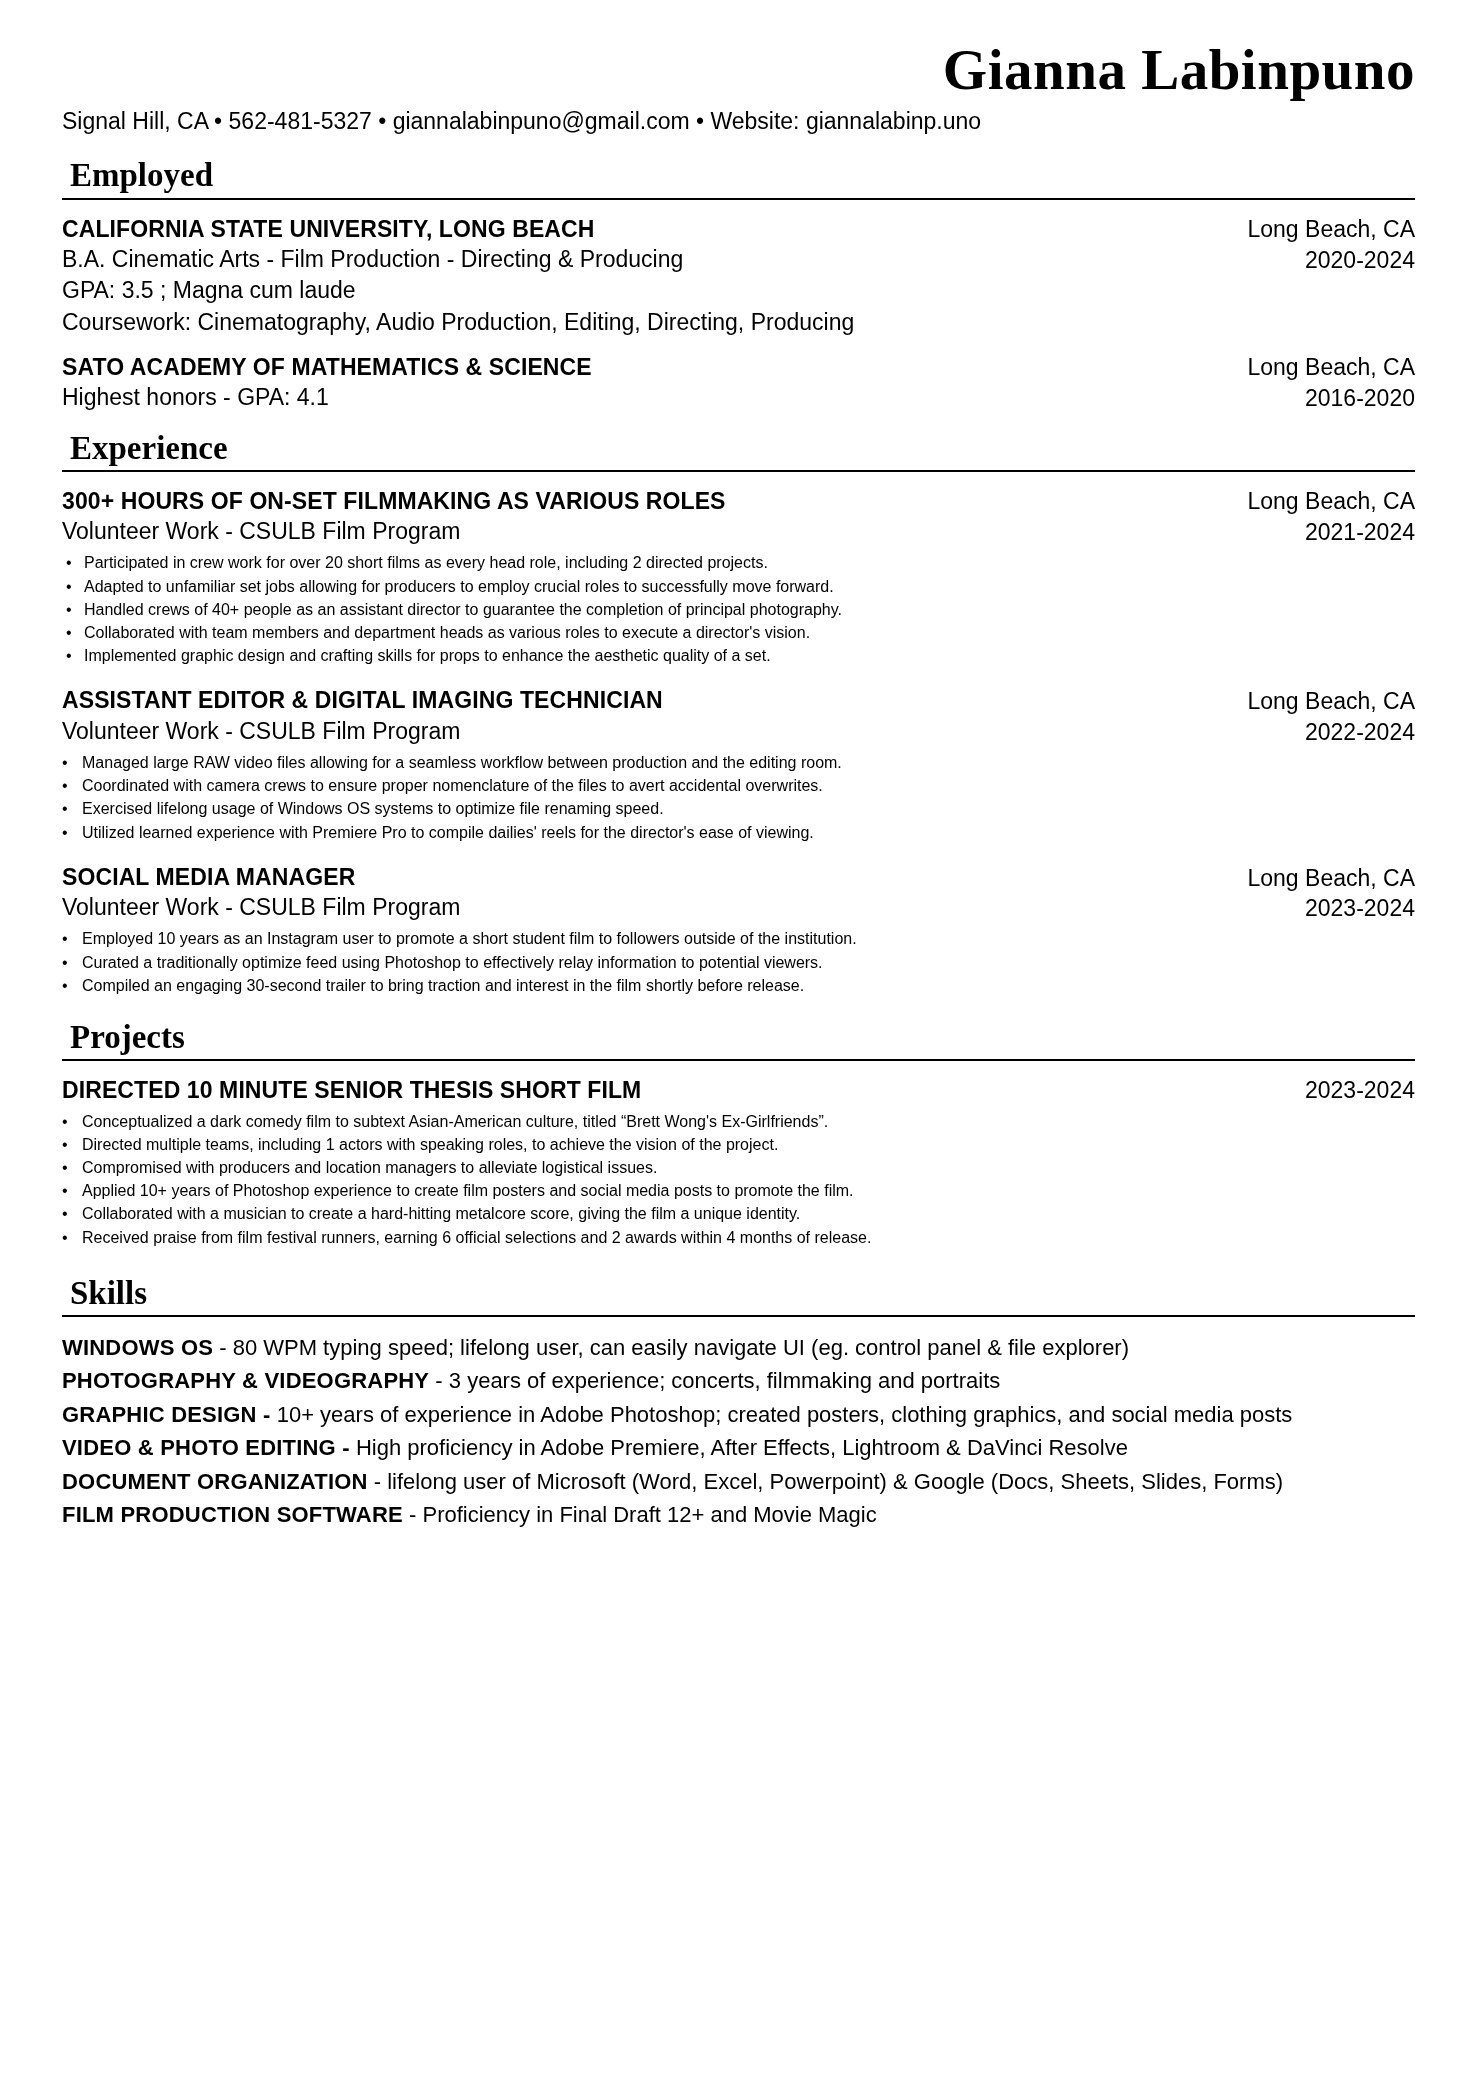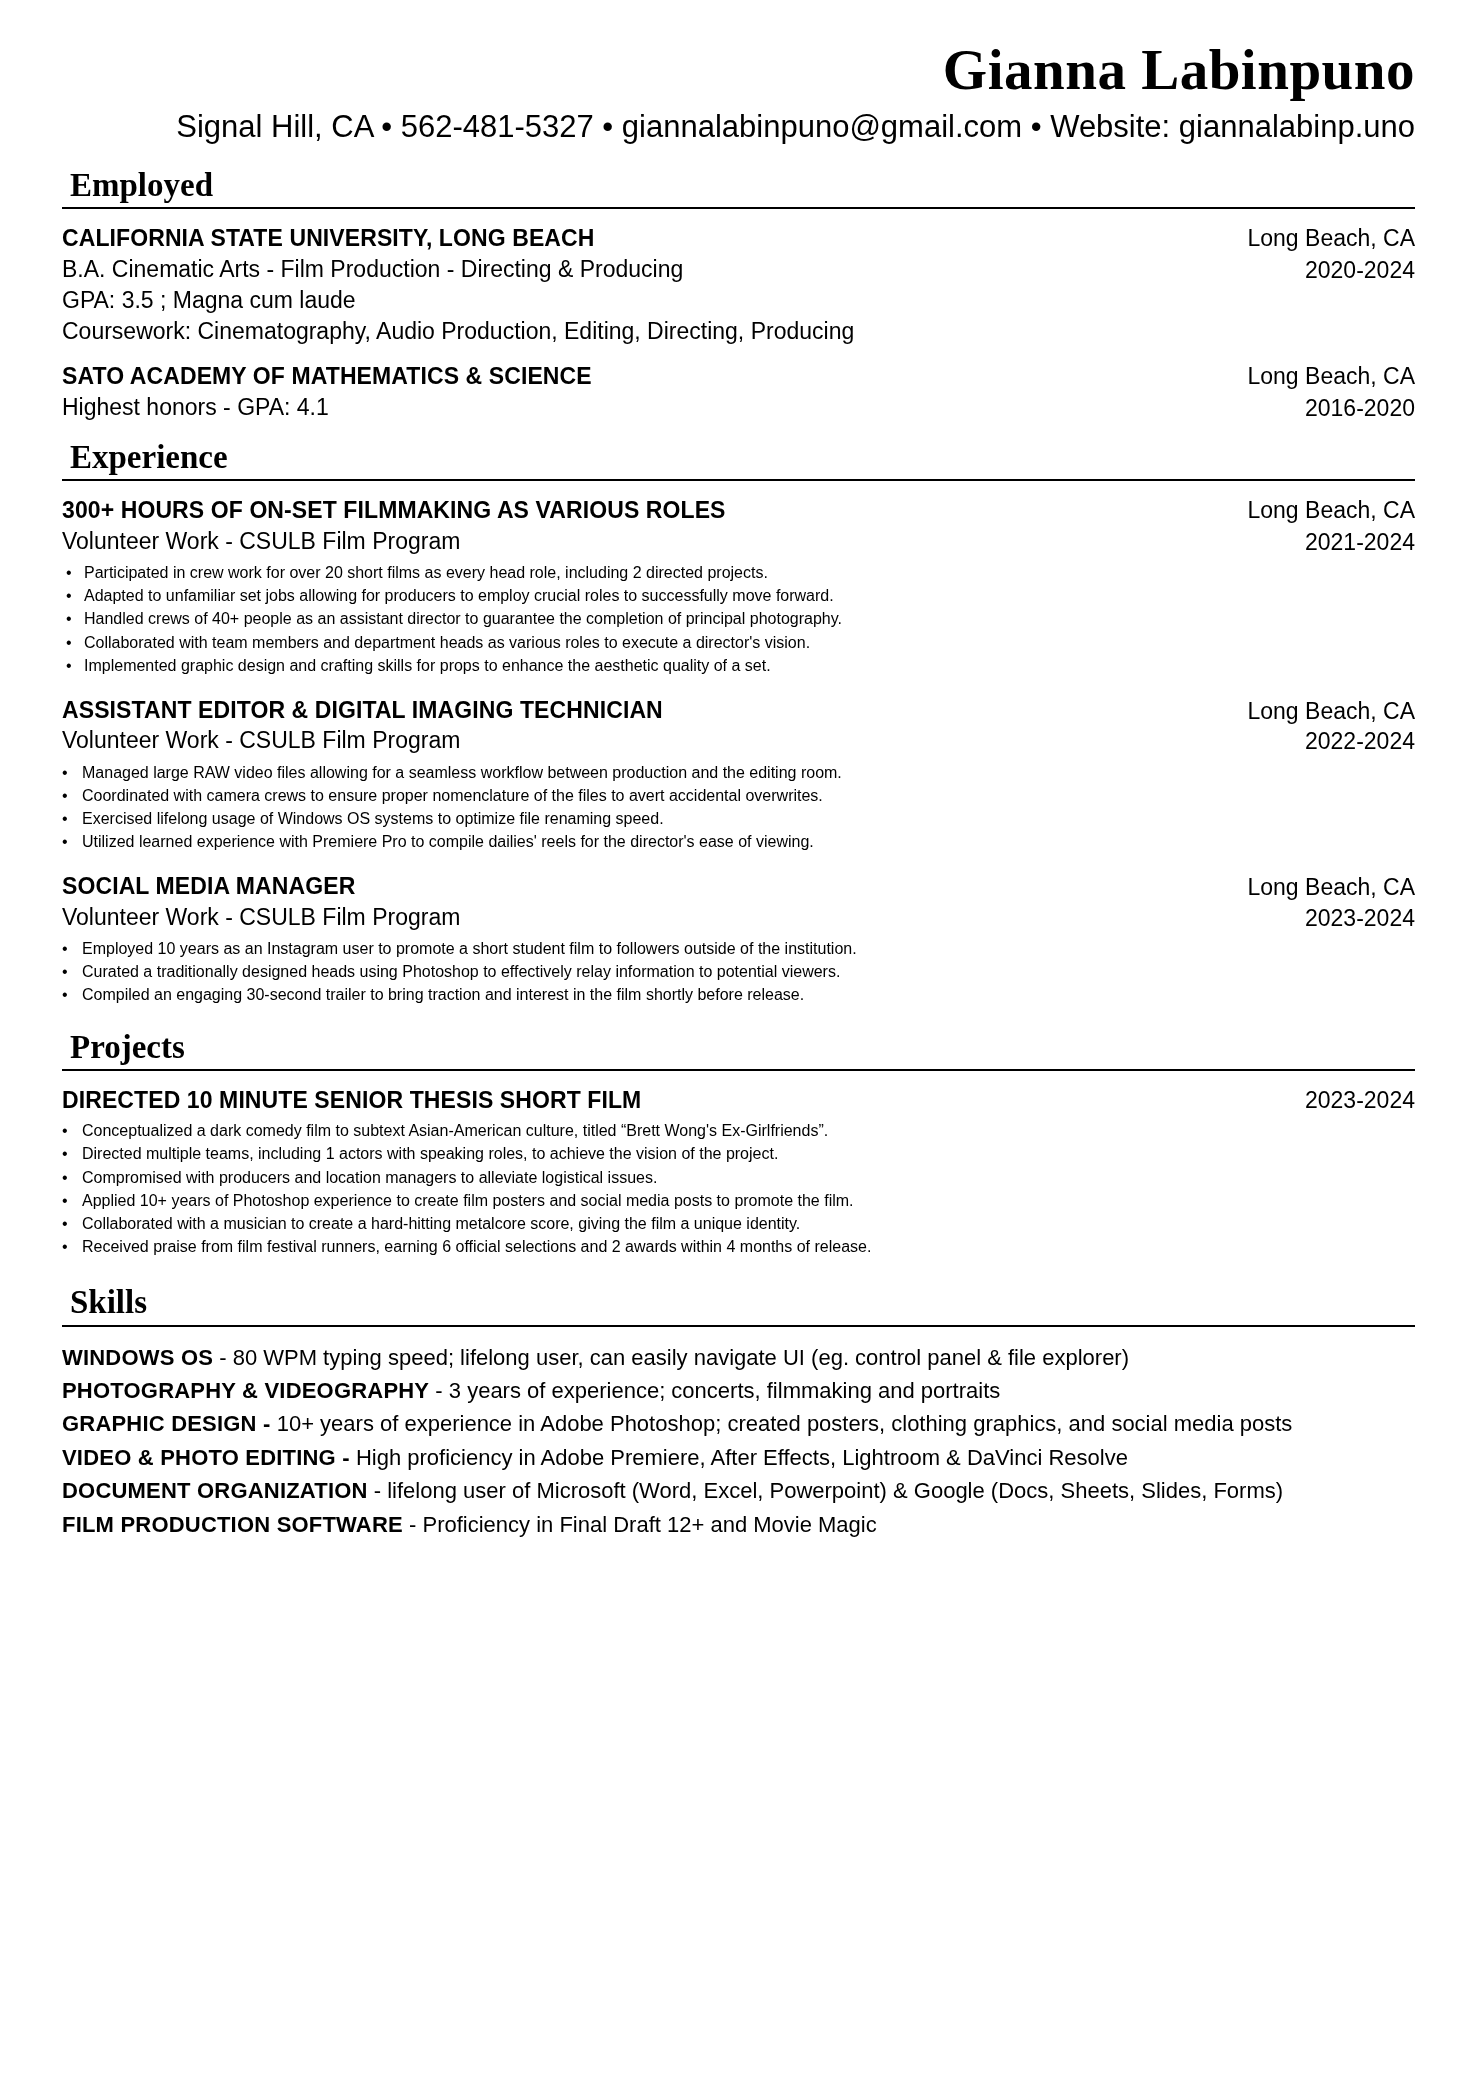--- a/index.html
+++ b/index.html
@@ -23,22 +23,22 @@
   .name {
     font-family: "Liberation Serif", serif;
     font-weight: bold;
     font-size: 57px;
     line-height: 1.12;
     text-align: right;
     letter-spacing: 0.5px;
     margin: 4px 0 6px 0;
   }
   .contact {
-    text-align: right;
-    font-size: 31px;
+    text-align: left;
+    font-size: 23px;
     line-height: 1.2;
     margin-bottom: 22px;
     white-space: nowrap;
   }
   
   .section-title {
     font-family: "Liberation Serif", serif;
     font-weight: bold;
     font-size: 33px;
     line-height: 1.1;
@@ -222,21 +222,21 @@
         <div class="org">SOCIAL MEDIA MANAGER</div>
         <div class="sub">Volunteer Work - CSULB Film Program</div>
       </div>
       <div class="entry-right">
         <div>Long Beach, CA</div>
         <div>2023-2024</div>
       </div>
     </div>
     <ul class="bullets indented">
       <li>Employed 10 years as an Instagram user to promote a short student film to followers outside of the institution.</li>
-      <li>Curated a traditionally designed heads using Photoshop to effectively relay information to potential viewers.</li>
+      <li>Curated a traditionally optimize feed using Photoshop to effectively relay information to potential viewers.</li>
       <li>Compiled an engaging 30-second trailer to bring traction and interest in the film shortly before release.</li>
     </ul>
   </div>
 
   <div class="section-title projects-gap">Projects</div>
   <hr class="rule">
 
   <div class="entry">
     <div class="entry-row">
       <div class="entry-left">

